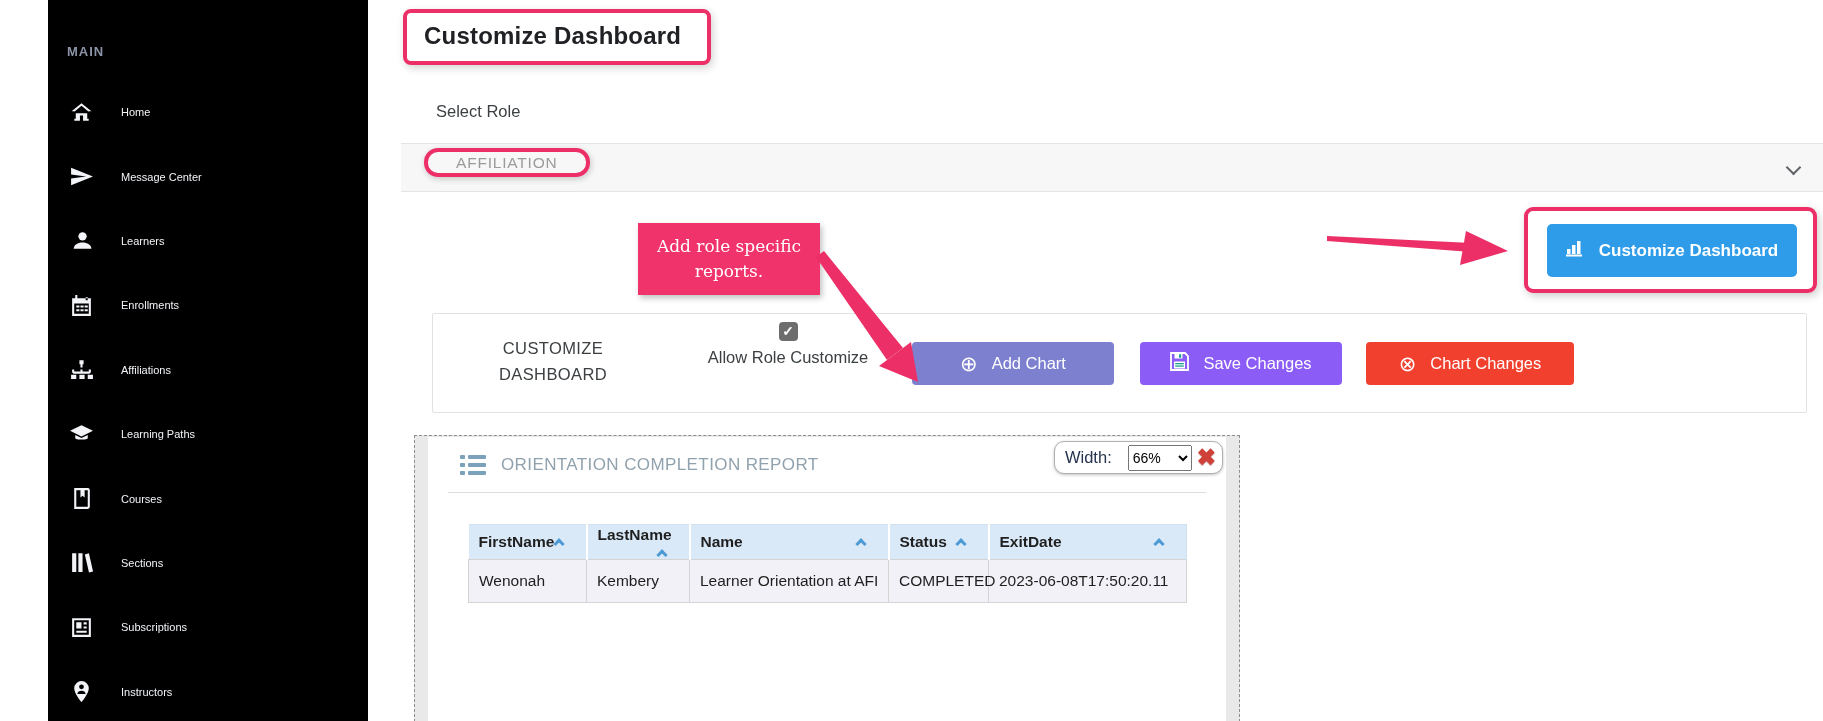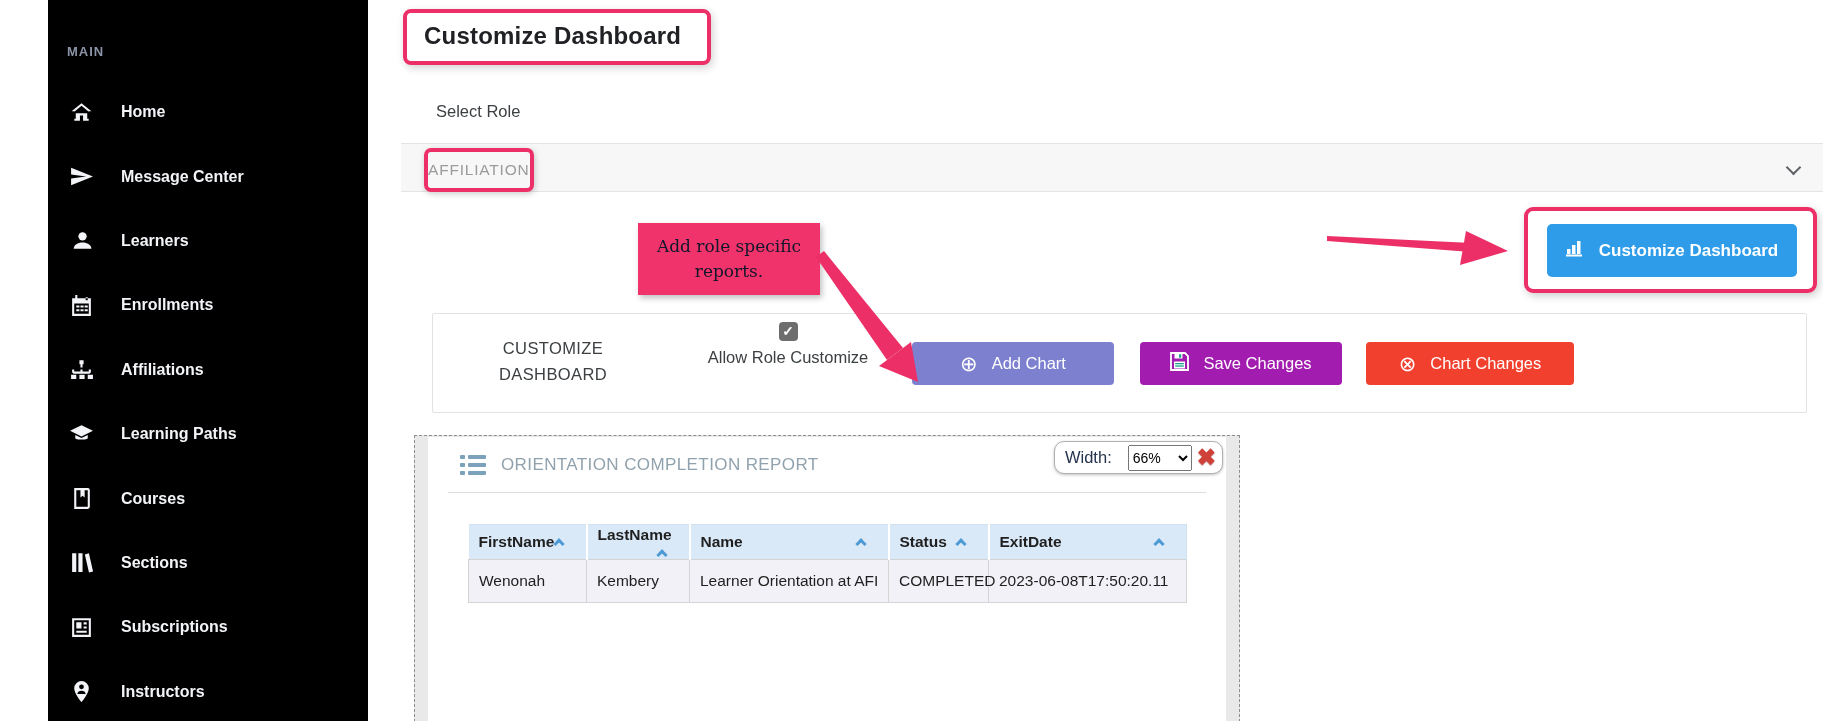--- a/index.html
+++ b/index.html
@@ -8,44 +8,44 @@
   .stage { position:relative; width:1823px; height:721px; }
 
   
   .sidebar { position:absolute; left:0; top:0; width:368px; height:721px; background:#000000;margin-left:48px; }
   .side-section { position:absolute; left:19px; top:44px; font-size:13px; font-weight:700;
     letter-spacing:1px; color:#8b93a7; }
   .nav { position:absolute; left:0; top:80px; width:100%; }
   .nav-item { height:64.4px; display:flex; align-items:center; padding:0 28px 0 18px; cursor:pointer; }
   .nav-icon { width:30px; display:flex; justify-content:center; align-items:center; }
   .nav-icon svg { width:25px; height:25px; fill:#f2f4f8; }
-  .nav-label { margin-left:25px; color:#f2f4f8; font-size:16px; font-weight:700; }
+  .nav-label { margin-left:25px; color:#f2f4f8; font-size:11px; font-weight:400; }
   .nav-chevron { margin-left:auto; color:#ced3dd; font-size:20px; font-weight:700; line-height:1; }
 
   
   .main { position:absolute; left:368px; top:0; width:1455px; height:721px; background:#fff; }
 
   .title-box { position:absolute; left:35px; top:9px; border:4px solid #ec3067; border-radius:8px;
     padding:9px 26px 11px 17px; background:#fff; box-shadow:2px 3px 8px rgba(0,0,0,.18); }
   .title-box h1 { font-size:24px; font-weight:700; color:#202124; letter-spacing:.2px; }
 
   .select-role { position:absolute; left:68px; top:102px; font-size:16.5px; color:#3c4043; }
 
   .role-row { position:absolute; left:33px; top:143px; width:1422px; height:49px;
     background:#f7f7f8; border-top:1px solid #e4e4e4; border-bottom:1px solid #e4e4e4; cursor:pointer; }
-  .role-pill { position:absolute; left:23px; top:4px; height:44px; border:4px solid #ec3067;
-    border-radius:7px; display:flex; align-items:center; padding:0 0;
+  .role-pill { position:absolute; left:23px; top:4px; height:29px; border:4px solid #ec3067;
+    border-radius:14px; display:flex; align-items:center; padding:0 28px;
     box-shadow:1px 2px 6px rgba(0,0,0,.2); }
   .role-pill span { font-size:15.5px; color:#9b9b9b; letter-spacing:.8px; }
   .role-chevron { position:absolute; right:24px; top:18px; width:11px; height:11px;
     border-right:2px solid #5f6368; border-bottom:2px solid #5f6368; transform:rotate(45deg); }
 
   
   .callout { position:absolute; left:270px; top:223px; width:182px; height:72px; background:#f0336b;
-    color:#0f172a; font-family:"DejaVu Serif", serif; font-size:17px; line-height:1.45;
+    color:#ffffff; font-family:"DejaVu Serif", serif; font-size:17px; line-height:1.45;
     text-align:center; padding-top:11px; box-shadow:2px 3px 6px rgba(0,0,0,.25); z-index:6; }
   .cta-box { position:absolute; left:1156px; top:207px; width:293px; height:86px;
     border:4px solid #ec3067; border-radius:9px; box-shadow:2px 3px 8px rgba(0,0,0,.2); z-index:4; }
   .cta-btn { position:absolute; left:1179px; top:224px; width:250px; height:53px; background:#2e9ce9;
     border:none; border-radius:5px; color:#fff; font-size:17px; font-weight:700;
     display:flex; align-items:center; justify-content:center; gap:13px; cursor:pointer; z-index:5;
     font-family:"Liberation Sans", sans-serif; }
   .arrows { position:absolute; left:0; top:0; width:1455px; height:721px; pointer-events:none; z-index:7; }
 
   
@@ -55,21 +55,21 @@
     font-size:16.5px; color:#3c4043; letter-spacing:.4px; line-height:1.55; }
   .tb-check-wrap { position:absolute; left:245px; top:8px; width:220px; text-align:center; }
   .checkbox { width:19px; height:19px; margin:0 auto; background:#6d6d6d; border-radius:4px;
     color:#fff; font-size:14px; font-weight:700; line-height:19px; text-align:center; cursor:pointer; }
   .tb-check-label { margin-top:7px; font-size:16.5px; color:#3c4043; }
   .tb-btn { position:absolute; top:28px; height:43px; border:none; border-radius:4px; color:#fff;
     font-size:16.5px; font-weight:500; display:flex; align-items:center; justify-content:center;
     gap:14px; cursor:pointer; font-family:"Liberation Sans", sans-serif; }
   .btn-glyph { font-size:21px; font-weight:400; line-height:1; }
   .btn-add { left:479px; width:202px; background:#7c80cf; }
-  .btn-save { left:707px; width:202px; background:#a21caf; }
+  .btn-save { left:707px; width:202px; background:#8b5cf6; }
   .btn-cancel { left:933px; width:208px; background:#f2402f; }
 
   
   .panel { position:absolute; left:46px; top:435px; width:826px; height:287px;
     border:1px dashed #8d8d8d; background:#e9e9e9; }
   .widget-card { position:absolute; left:13px; right:13px; top:1px; bottom:0; background:#fff; }
   .widget-header { position:absolute; left:20px; right:20px; top:0; height:56px;
     border-bottom:1px solid #ddd; display:flex; align-items:center; }
   .list-icon { width:26px; height:22px; margin-left:12px; }
   .widget-title { margin-left:15px; font-size:17px; color:#90a2ae; letter-spacing:.4px; }

